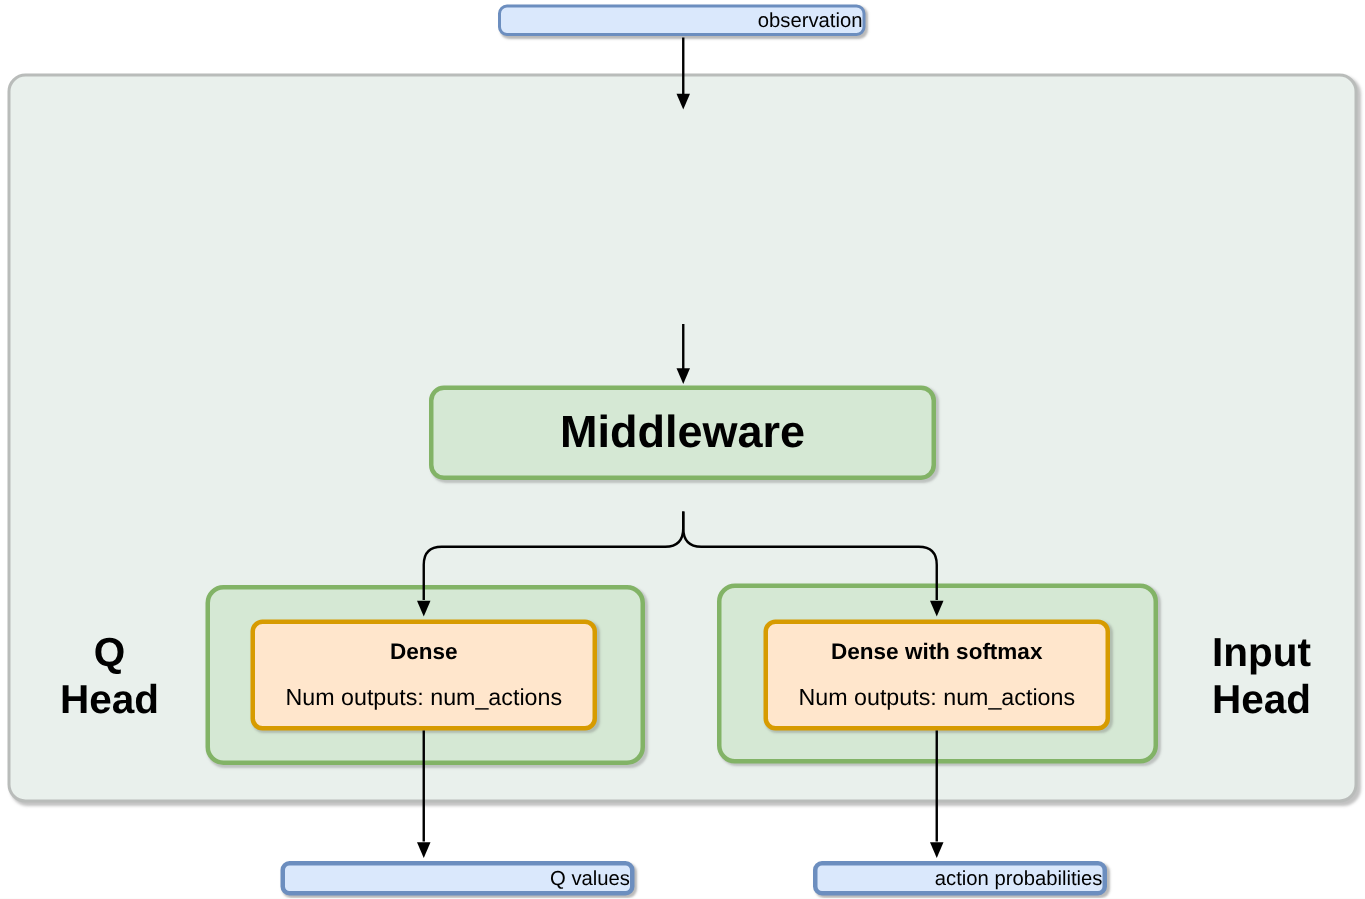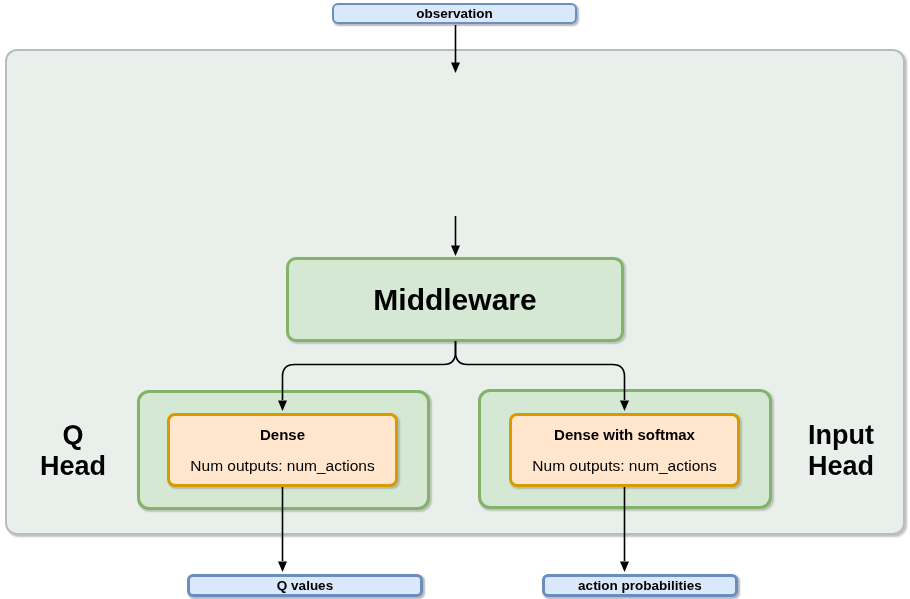--- a/index.html
+++ b/index.html
@@ -30,38 +30,39 @@
     background: var(--container-fill);
     border: 2px solid var(--container-border);
     border-radius: 12px;
     box-shadow: 2px 2px 2px rgba(120,120,120,0.45);
   }
   
   .io-box {
     background: var(--io-fill);
     border: 2px solid var(--io-border);
     border-radius: 6px;
-    font-weight: 700;
+    font-weight: 400;
     font-size: 13.5px;
     box-shadow: 1.5px 1.5px 1.5px rgba(100,100,100,0.45);
+    justify-content: flex-end;
   }
   .io-observation { left: 332px; top: 3px;  width: 245px; height: 21px; }
   .io-qvalues     { left: 187px; top: 574px; width: 236px; height: 23px; border-width: 3px; }
   .io-actionprob  { left: 527px; top: 574px; width: 196px; height: 23px; border-width: 3px; margin-left: 15px; }
   
   .green-box {
     background: var(--green-fill);
     border: 3px solid var(--green-border);
     border-radius: 10px;
     font-weight: 700;
     font-size: 30px;
     box-shadow: 1.5px 1.5px 1.5px rgba(110,110,110,0.35);
   }
   .embedder   { left: 286px; top: 74px;  width: 338px; height: 141px; }
-  .middleware { left: 286px; top: 257px; width: 338px; height: 85px; }
+  .middleware { left: 286px; top: 257px; width: 338px; height: 63px; }
   .head-container {
     background: var(--green-fill);
     border: 3px solid var(--green-border);
     border-radius: 12px;
     box-shadow: 1.5px 1.5px 1.5px rgba(110,110,110,0.35);
   }
   .q-container      { left: 137px; top: 390px; width: 293px; height: 120px; }
   .policy-container { left: 478px; top: 389px; width: 294px; height: 120px; }
   
   .orange-box {

